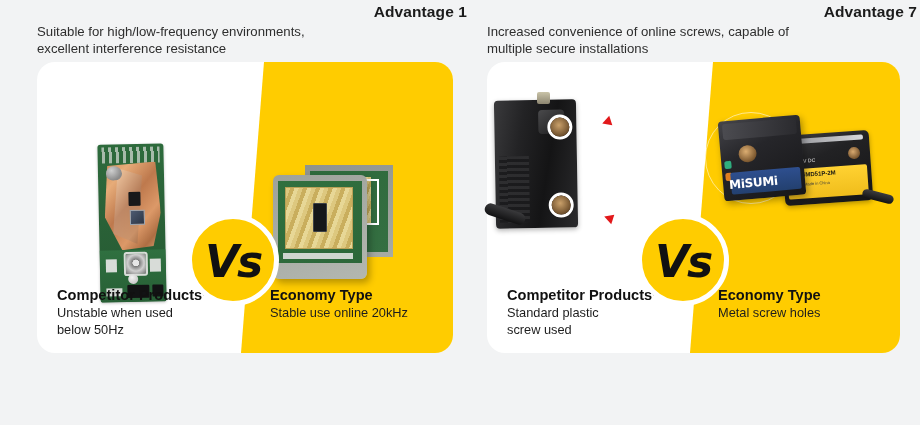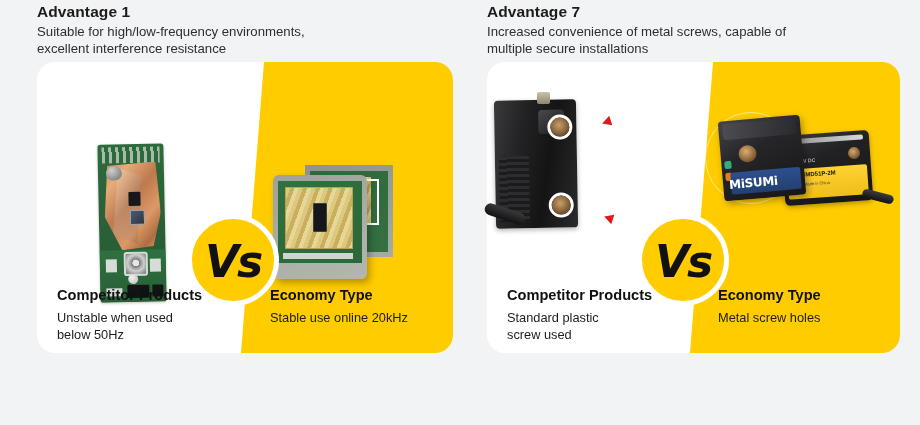--- a/index.html
+++ b/index.html
@@ -29,20 +29,21 @@
   .adv-1 { left: 37px; }
   .adv-2 { left: 487px; }
 
   .adv-title {
     font-size: 15.5px;
     font-weight: bold;
     color: #1b1b1b;
     letter-spacing: .1px;
     line-height: 20px;
     margin: 2px 0 0 0;
+    text-align: right;
   }
   .adv-sub {
     font-size: 13.2px;
     color: #2e2e2e;
     line-height: 17px;
     margin-top: 1px;
     white-space: pre-line;
   }
 
   
@@ -127,21 +128,20 @@
     font-size: 14.6px;
     font-weight: bold;
     color: #111111;
     line-height: 19px;
     white-space: nowrap;
   }
   .cap-body {
     font-size: 12.8px;
     color: #1d1d1d;
     line-height: 16.5px;
-    margin-top: 5px;
     white-space: pre-line;
   }
 
   
   .footnote {
     position: absolute;
     left: 52px;
     top: 372px;
     font-size: 12.6px;
     color: #6b6b6b;
@@ -488,21 +488,21 @@
           <div class="cap-body">Stable use online 20kHz</div>
         </div>
       </div>
 
     </div>
   </div>
 
   <div class="adv adv-2 card-2">
 
     <div class="adv-title">Advantage 7</div>
-    <div class="adv-sub">Increased convenience of metal screws, capable of
+    <div class="adv-sub">Increased convenience of online screws, capable of
 multiple secure installations</div>
 
     <div class="card">
 
       <div class="yellow-panel"></div>
 
       <div class="media">
 
         <div class="vs-badge">
           <span>Vs</span>

